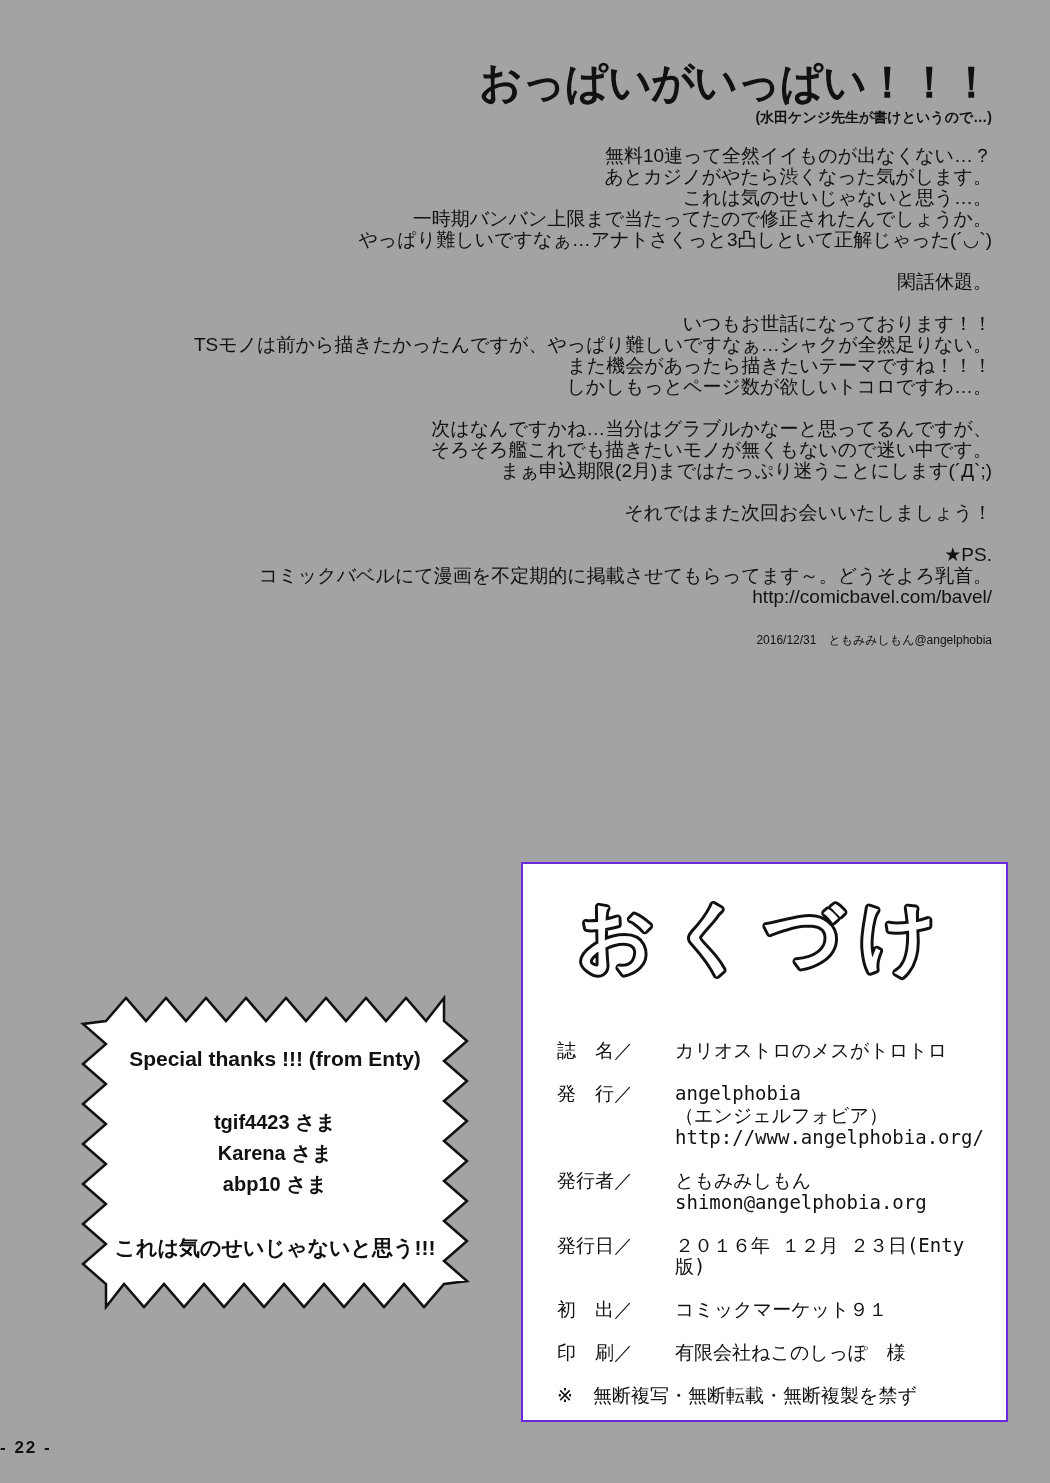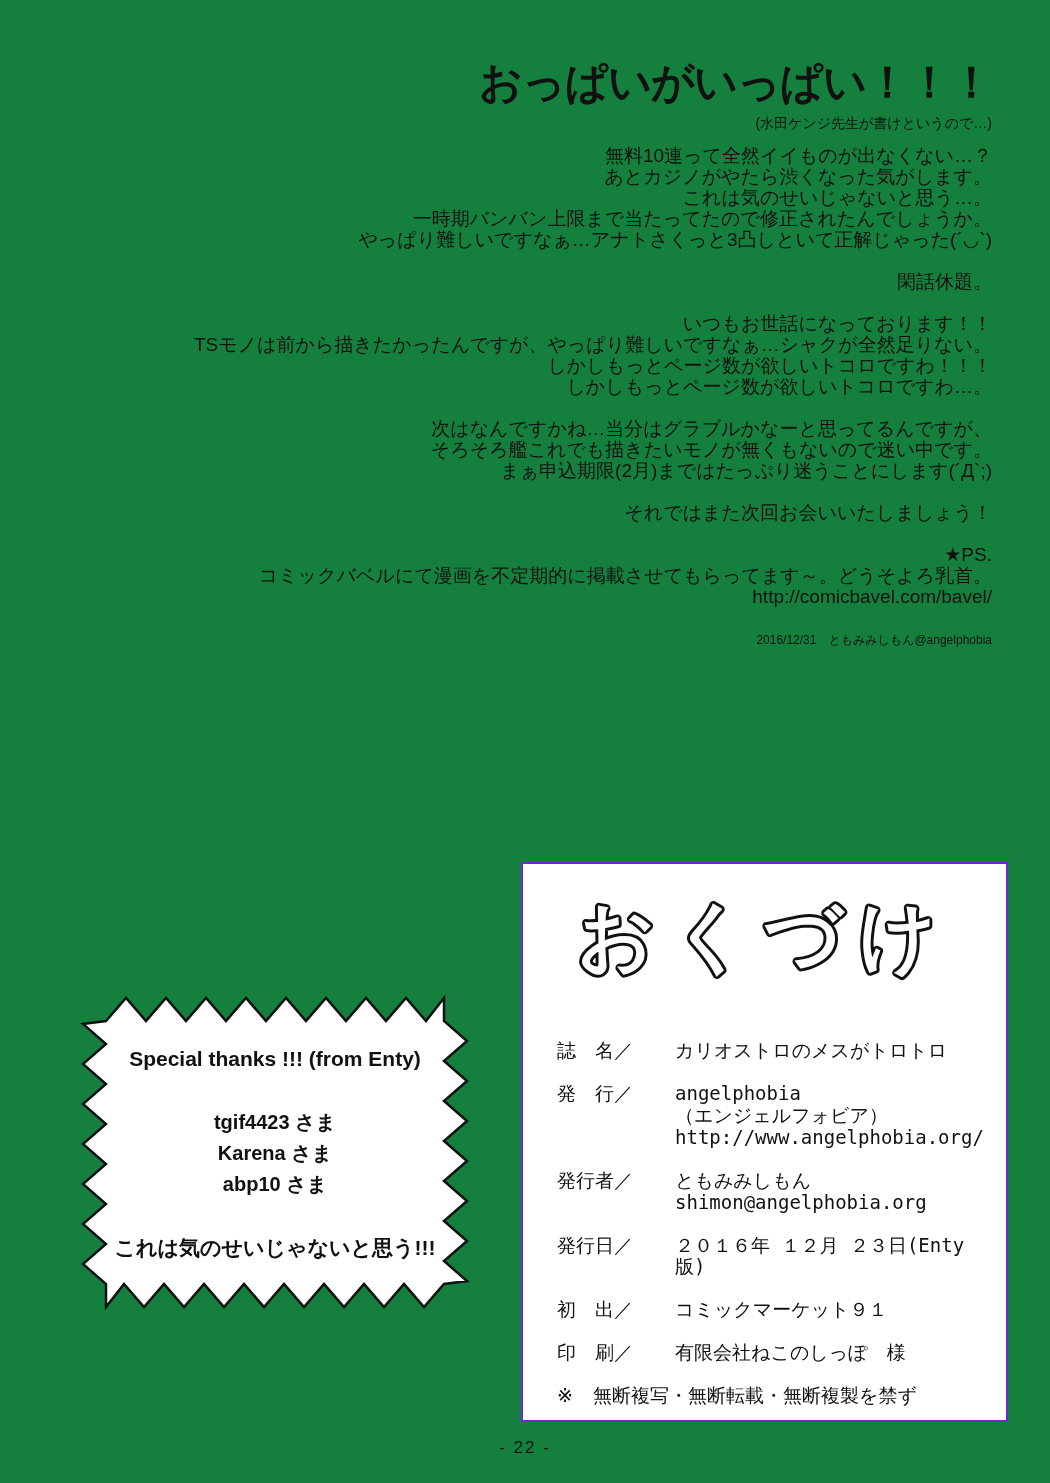--- a/index.html
+++ b/index.html
@@ -1,26 +1,26 @@
 <!DOCTYPE html>
 <html><head>
 <meta charset="utf-8">
 <style>
   * { margin:0; padding:0; box-sizing:border-box; }
   html,body { background:#e8e8e8; }
   body { font-family:"Liberation Sans","DejaVu Sans",sans-serif; color:#111; }
   #page {
     position:relative; width:1050px; height:1483px; margin:0 auto;
-    background:#15803d; overflow:hidden;
+    background:#a3a3a3; overflow:hidden;
   }
 
   
   .header { position:absolute; top:58px; right:58px; text-align:right; }
   .title { font-size:43px; font-weight:900; line-height:1.15; letter-spacing:-1px; }
-  .subtitle { font-size:14px; font-weight:400; margin-top:8px; }
+  .subtitle { font-size:14px; font-weight:700; margin-top:2px; }
 
   
   .body-text {
     position:absolute; top:145px; right:58px; text-align:right;
     font-size:19px; line-height:21px; font-weight:500; white-space:nowrap;
   }
   .para { margin-bottom:21px; }
   .signature { margin-top:23px; font-size:12px;text-align:right; }
 
   
@@ -41,22 +41,22 @@
   .colophon-title-svg { display:block; margin:18px auto 0; }
   .colophon-rows { margin:54px 18px 0 34px; }
   .crow { display:flex; margin-bottom:21px; font-size:19px; line-height:21px; }
   .crow .label { width:118px; flex-shrink:0; font-weight:500; }
   .crow .value { font-family:"DejaVu Sans Mono","Liberation Mono",monospace; font-weight:500; }
   .crow .value div { margin-bottom:1px; }
   .crow.notice .label { width:36px; }
 
   
   .page-number {
-    position:absolute; top:1438px; left:0; right:0; text-align:center;
-    font-size:17px; letter-spacing:2px; font-weight:400;
+    position:absolute; top:1438px; left:0; right:0; 
+    font-size:17px; letter-spacing:2px; font-weight:700;
   }
 </style>
 </head>
 <body>
 
 <div id="page">
 
   <div class="header">
     <div class="title">おっぱいがいっぱい！！！</div>
     <div class="subtitle">(水田ケンジ先生が書けというので…)</div>
@@ -69,21 +69,21 @@
       <div>これは気のせいじゃないと思う…。</div>
       <div>一時期バンバン上限まで当たってたので修正されたんでしょうか。</div>
       <div>やっぱり難しいですなぁ…アナトさくっと3凸しといて正解じゃった(´◡`)</div>
     </div>
     <div class="para">
       <div>閑話休題。</div>
     </div>
     <div class="para">
       <div>いつもお世話になっております！！</div>
       <div>TSモノは前から描きたかったんですが、やっぱり難しいですなぁ…シャクが全然足りない。</div>
-      <div>しかしもっとページ数が欲しいトコロですわ！！！</div>
+      <div>また機会があったら描きたいテーマですね！！！</div>
       <div>しかしもっとページ数が欲しいトコロですわ…。</div>
     </div>
     <div class="para">
       <div>次はなんですかね…当分はグラブルかなーと思ってるんですが、</div>
       <div>そろそろ艦これでも描きたいモノが無くもないので迷い中です。</div>
       <div>まぁ申込期限(2月)まではたっぷり迷うことにします(´Д`;)</div>
     </div>
     <div class="para">
       <div>それではまた次回お会いいたしましょう！</div>
     </div>

